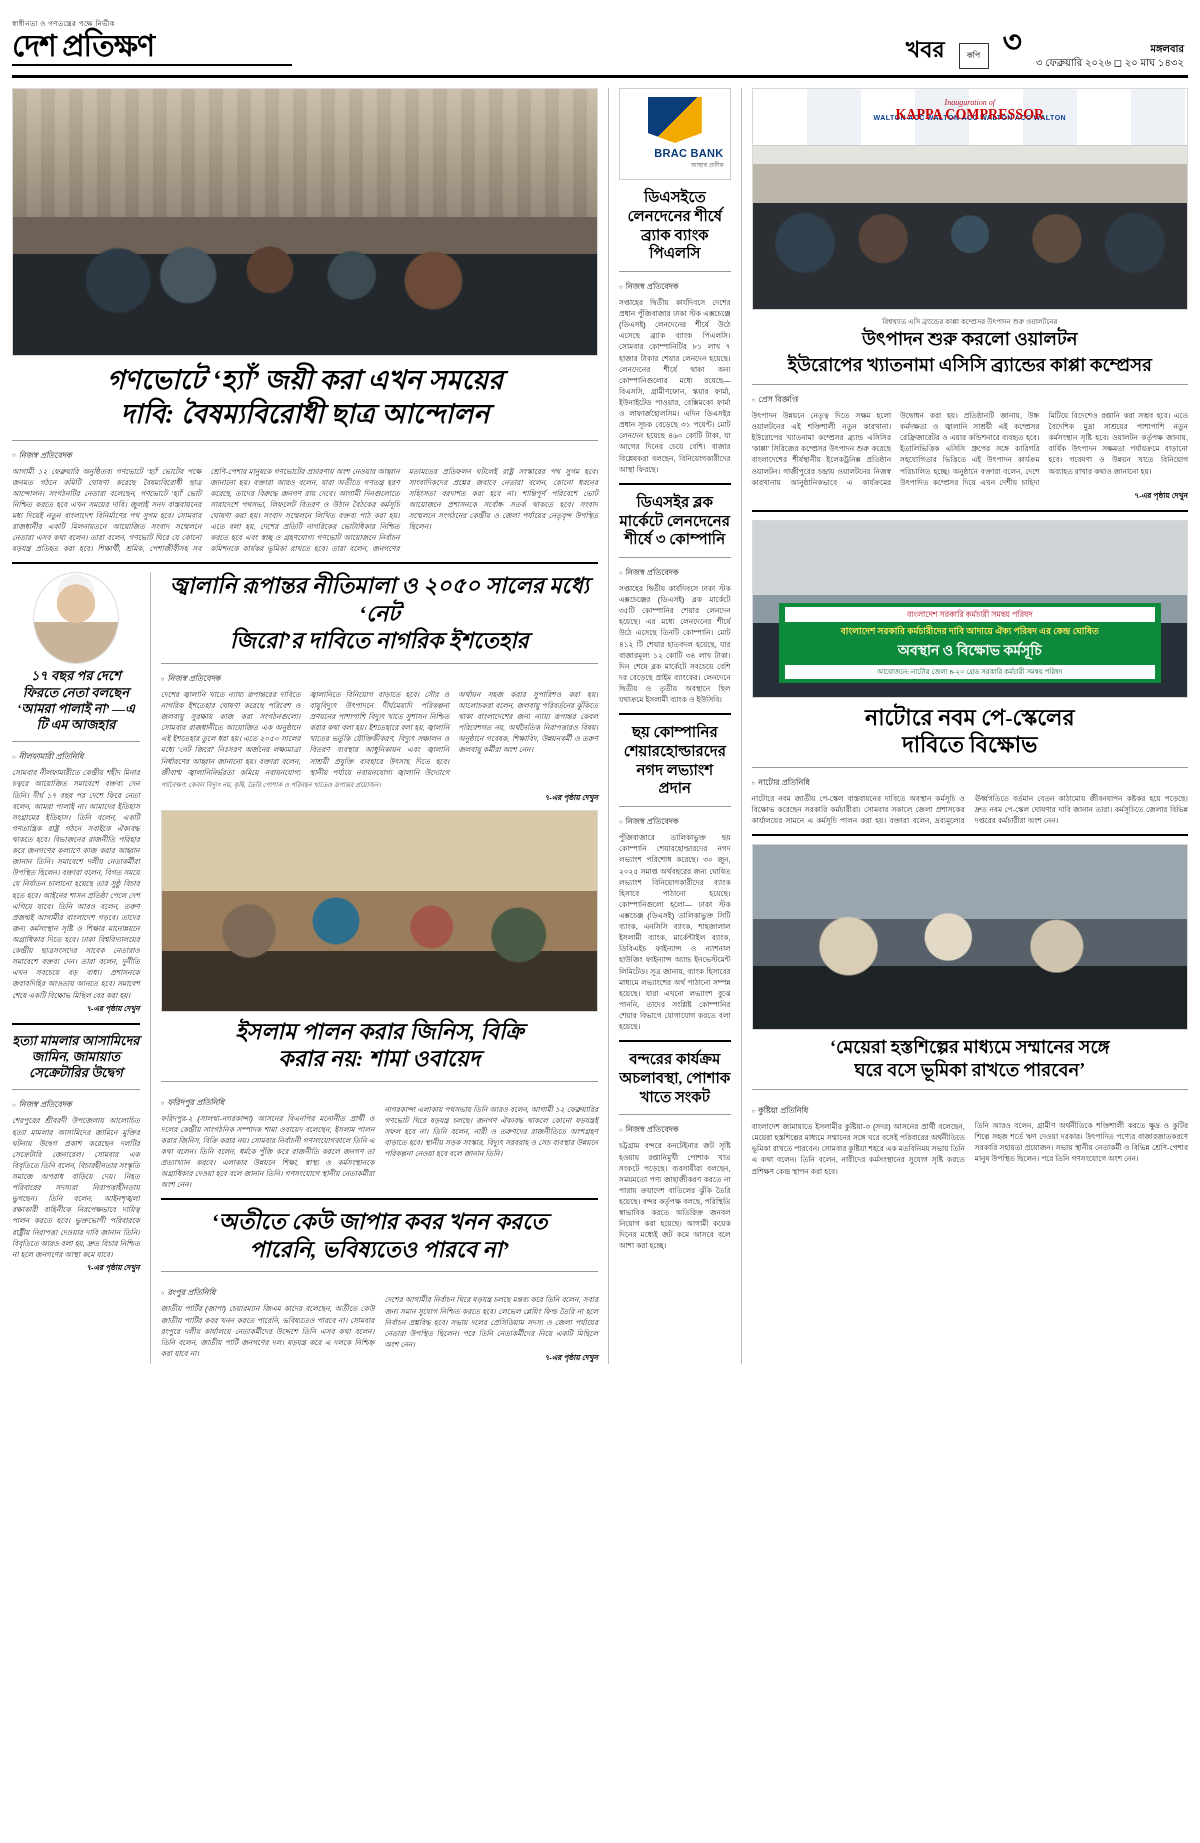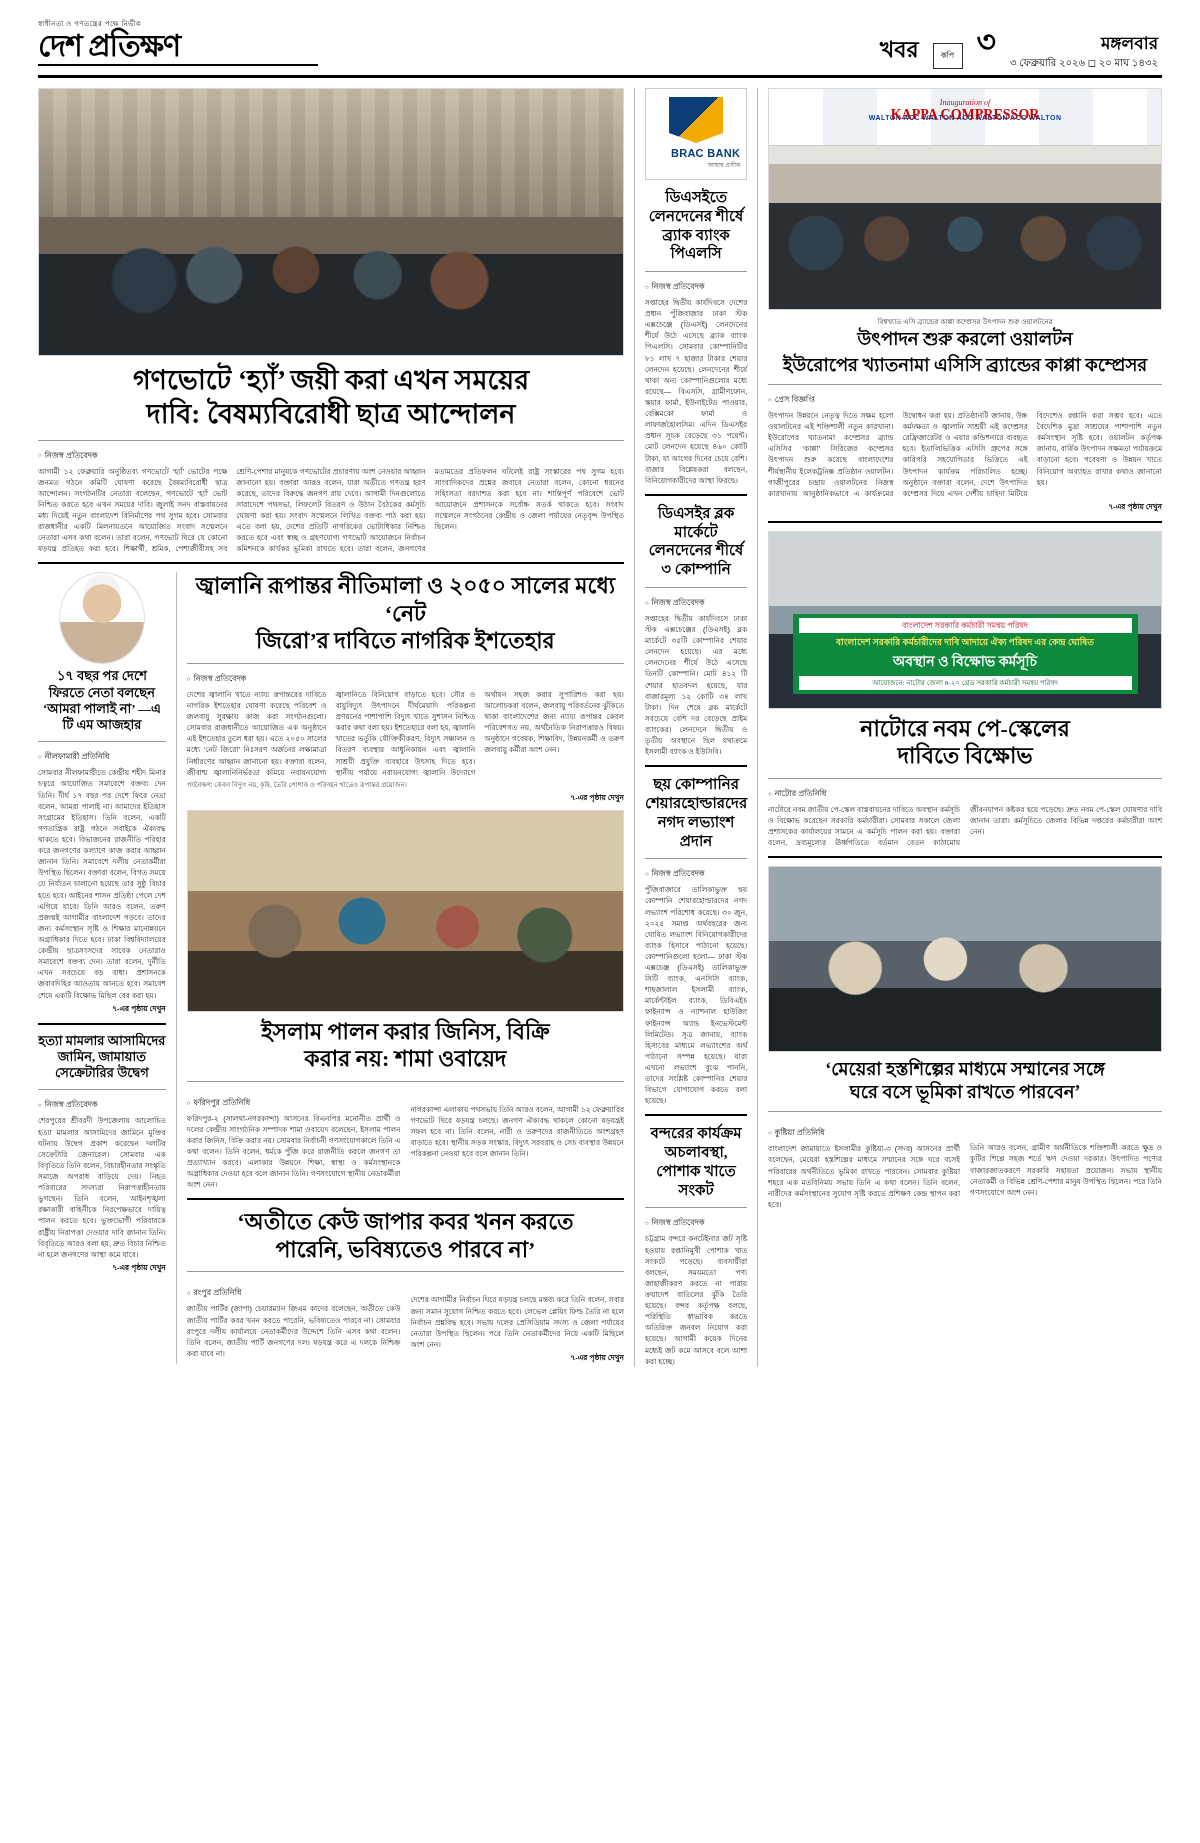--- a/index.html
+++ b/index.html
@@ -4,41 +4,41 @@
 <style>
   * { box-sizing: border-box; }
   html, body { margin:0; padding:0; }
   body {
     width:1200px; height:1843px;
     background:#ffffff;
     font-family:"Liberation Sans", sans-serif;
     color:#000;
     position:relative;
   }
-  .page { width:1200px; height:1843px; padding:18px 38px; position:relative; background:#fff; }
+  .page { width:1200px; height:1843px; padding:18px 12px; position:relative; background:#fff; }
 
   
   .masthead { display:flex; align-items:flex-start; justify-content:space-between;
               border-bottom:3px solid #000; padding-bottom:6px; }
   .mast-left { width:280px; }
   .mast-tag { font-size:7px; letter-spacing:.5px; color:#222; margin-bottom:1px; }
   .mast-title { font-size:30px; font-weight:bold; letter-spacing:-1px; line-height:1;
                 font-family:"Liberation Serif", serif; }
   .mast-rule { height:2px; background:#000; margin-top:3px; }
   .mast-right { display:flex; align-items:flex-end; gap:14px; padding-right:4px; }
   .mast-section { font-size:22px; font-weight:bold; font-family:"Liberation Serif", serif; }
   .mast-badge { width:30px; height:26px; border:1px solid #333; display:flex; align-items:center;
                 justify-content:center; font-size:8px; line-height:1.1; text-align:center; }
   .mast-pageno { font-size:30px; font-weight:bold; font-family:"Liberation Serif", serif; }
   .mast-date { font-size:10px; line-height:1.35; text-align:right; }
-  .mast-date .dow { font-weight:bold; font-size:17px; }
+  .mast-date .dow { font-weight:bold; font-size:10px; }
 
   
   .content { display:flex; gap:10px; margin-top:10px; }
-  .col-left   { width:586px; }
+  .col-left   { width:586px;font-style:italic; }
   .col-mid    { width:112px; }
   .col-right  { width:438px; }
   .divider-v { width:1px; background:#bbb; }
 
   
   .hl { font-family:"Liberation Serif", serif; font-weight:bold; text-align:center; line-height:1.25; }
   .hl-xl { font-size:27px; }
   .hl-lg { font-size:22px; }
   .hl-md { font-size:18px; }
   .hl-sm { font-size:15px; }

